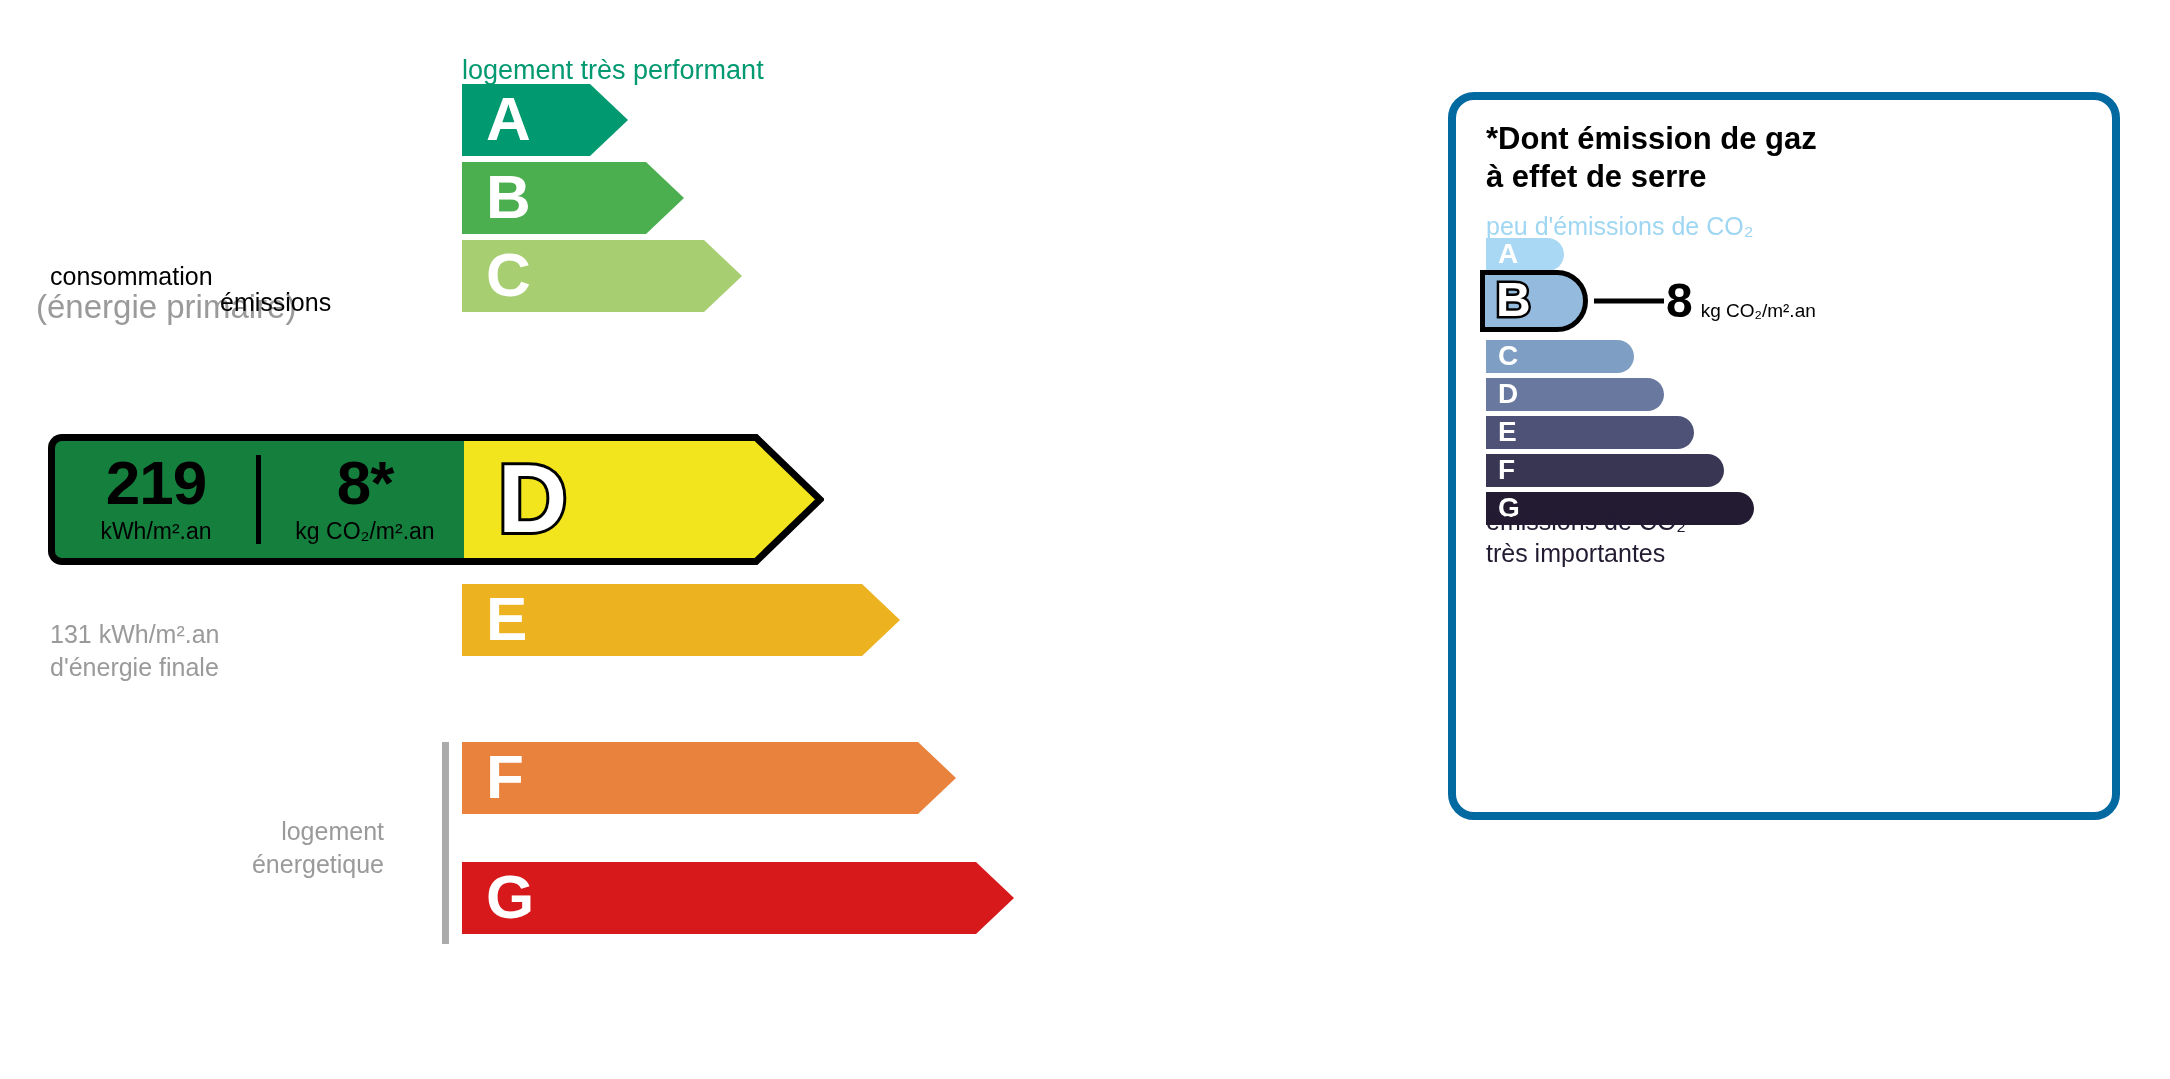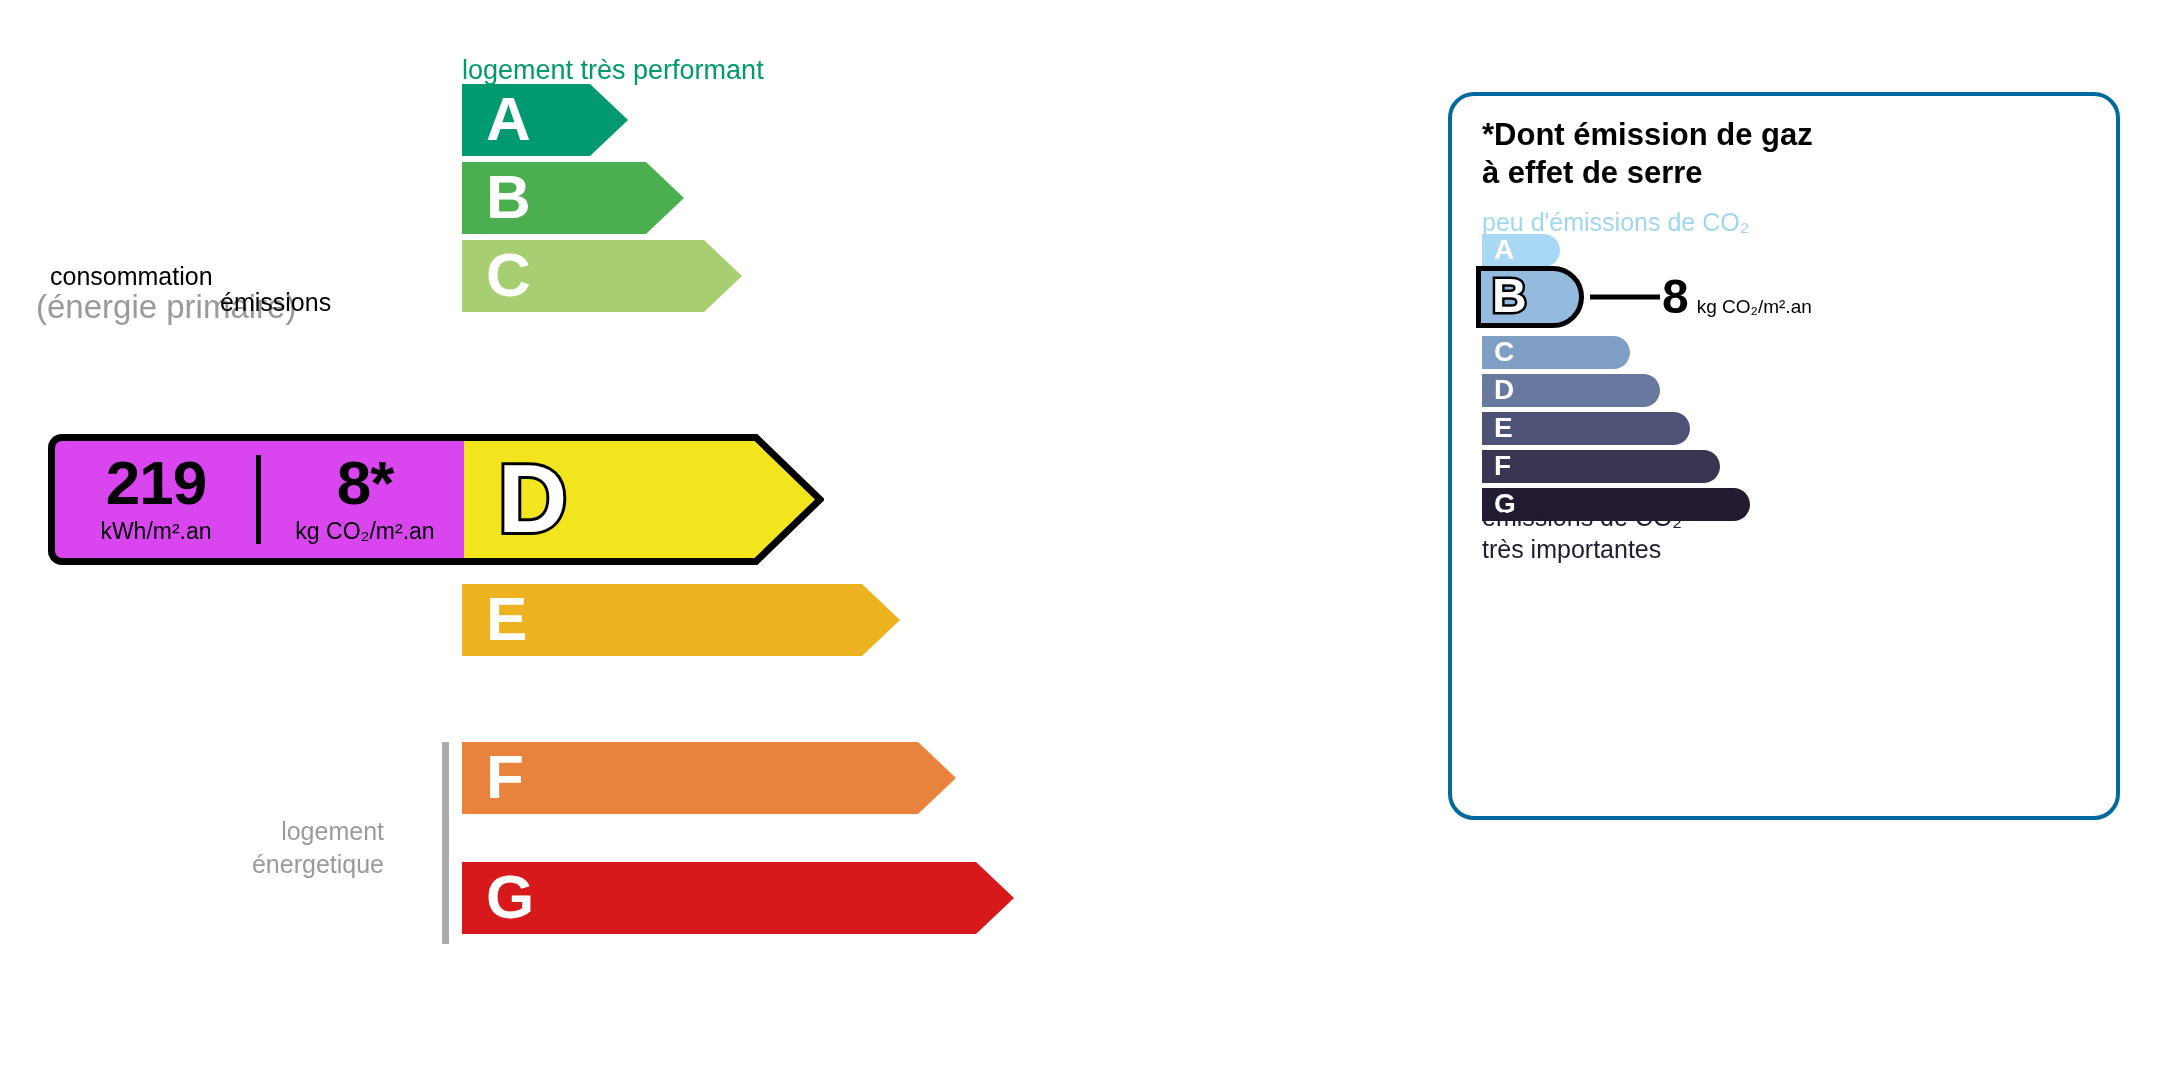--- a/index.html
+++ b/index.html
@@ -76,21 +76,21 @@
     position: absolute;
     left: 48px;
     top: 434px;
     height: 131px;
   }
   #value-box {
     position: absolute;
     left: 0; top: 0;
     width: 416px; height: 131px;
     box-sizing: border-box;
-    background: #d946ef;
+    background: #15803d;
     border: 7px solid #000000;
     border-right: none;
     border-radius: 14px 0 0 14px;
     padding-left: 16px;
   }
   .value-cell {
     position: absolute;
     top: 0; bottom: 0;
     display: flex;
     flex-direction: column;
@@ -196,21 +196,21 @@
   }
 
   
   #co2-panel {
     position: absolute;
     left: 1448px;
     top: 92px;
     width: 672px;
     height: 728px;
     box-sizing: border-box;
-    border: 4px solid #0369a1;
+    border: 8px solid #0369a1;
     border-radius: 26px;
     background: #ffffff;
   }
   #co2-title {
     position: absolute;
     left: 30px; top: 20px;
     font-size: 31px;
     font-weight: bold;
     color: #000;
     line-height: 1.24;
@@ -382,20 +382,22 @@
     </div>
 
     <div id="row-d-arrow">
       <svg class="d-shape" viewBox="0 0 360 131" preserveAspectRatio="none">
         <path id="d-arrow-path" d="M -4 3.5 L 292 3.5 L 356 65.5 L 292 127.5 L -4 127.5 Z" fill="#F2E41D" stroke="#000000" stroke-width="7" stroke-linejoin="miter"></path>
       </svg>
       <div id="d-letter">D</div>
     </div>
   </div>
 
+  <div id="lbl-finale" style="white-space: pre;">131 kWh/m².an
+d'énergie finale</div>
 
   <div id="passoire-bar"></div>
   <div id="passoire-text" style="white-space: pre;">logement
 énergetique</div>
 
 </div>
 
 <div id="co2-panel">
 
   <div id="co2-title" style="white-space: pre;">*Dont émission de gaz

